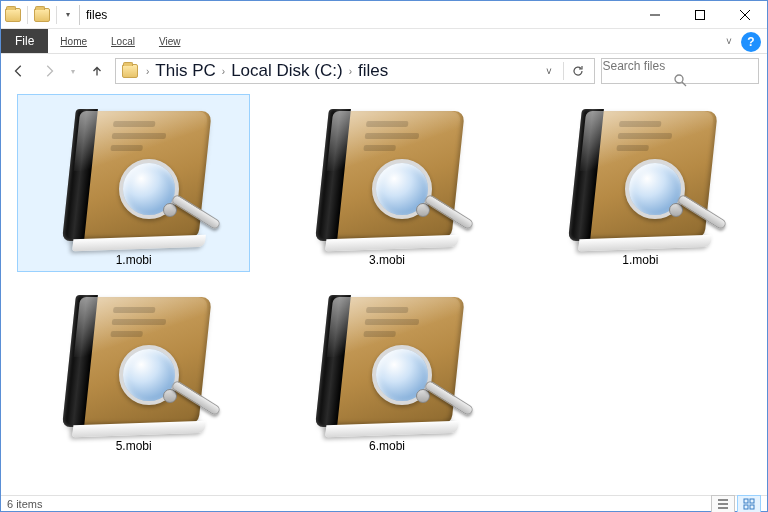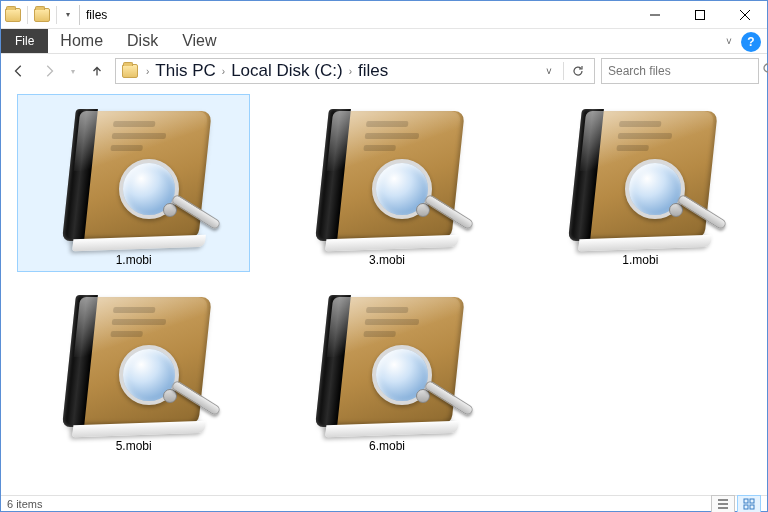--- a/index.html
+++ b/index.html
@@ -15,39 +15,39 @@
   .qat-drop { width:10px; height:10px; display:flex; align-items:center; justify-content:center; color:#555; font-size:8px;}
   .titlebar .sep2 { width:1px; height:20px; background:#ccc; margin:0 6px; }
   .titlebar .title { font-size:12px; color:#000; }
   .win-controls { margin-left:auto; display:flex; }
   .win-btn { width:45px; height:28px; display:flex; align-items:center; justify-content:center; }
   .win-btn svg { width:10px; height:10px; }
 
   
   .ribbon { height:25px; background:#fff; border-bottom:1px solid #e1e1e1; display:flex; align-items:stretch; }
   .file-tab { background:#404040; color:#fff; font-size:12px; padding:0 14px; display:flex; align-items:center; }
-  .ribbon-tab { font-size:16px; color:#444; padding:0 12px; display:flex; align-items:center; }
+  .ribbon-tab { font-size:10px; color:#444; padding:0 12px; display:flex; align-items:center;text-decoration:underline; }
   .ribbon-spacer { flex:1; }
   .ribbon-expand { width:24px; display:flex; align-items:center; justify-content:center; color:#666; font-size:10px;}
   .ribbon-help { width:20px; height:20px; margin:2px 6px 0 0; border-radius:50%; background:#1e90ff; color:#fff; font-size:12px; display:flex; align-items:center; justify-content:center; font-weight:bold; align-self:center;}
 
   
   .addr-row { height:34px; display:flex; align-items:center; padding:4px 8px 4px 6px; gap:6px; }
   .nav-btn { width:24px; height:24px; display:flex; align-items:center; justify-content:center; color:#555; border-radius:2px;}
   .nav-btn.disabled { color:#bbb; }
   .nav-btn svg { width:14px; height:14px; }
   .history-drop { width:12px; color:#bbb; font-size:8px; display:flex; align-items:center; justify-content:center;}
   .addr-bar { flex:1; height:26px; border:1px solid #c8c8c8; display:flex; align-items:center; padding:0 2px; }
   .addr-icon { width:16px; height:14px; margin:0 4px; }
   .crumb { display:flex; align-items:center; font-size:17px; color:#0f172a; padding:0 2px; height:100%; }
   .crumb-sep { color:#777; font-size:10px; padding:0 4px; }
   .addr-right { margin-left:auto; display:flex; align-items:center; gap:4px; padding-right:4px;}
   .addr-refresh, .addr-drop { width:20px; height:24px; display:flex; align-items:center; justify-content:center; color:#555; font-size:10px;}
   .addr-divider { width:1px; height:18px; background:#dcdcdc;}
-  .search-box { width:158px; height:26px; border:1px solid #c8c8c8; display:flex; align-items:center; padding:0 6px; }
+  .search-box { width:158px; height:26px; border:1px solid #c8c8c8; display:flex; align-items:center; padding:0 6px;flex-direction:column; }
   .search-box input { border:none; outline:none; font-size:12px; flex:1; color:#555; background:transparent;}
   .search-box .search-icon { color:#888; }
 
   
   .content { flex:1; overflow:auto; padding:6px 10px 0 16px; }
   .file-grid { display:grid; grid-template-columns: repeat(3, 1fr); gap:8px 20px; }
   .file-item { display:flex; flex-direction:column; align-items:center; padding:6px 4px 4px; border:1px solid transparent; }
   .file-item.selected { border:1px solid #99d1ff; background:#e5f3ff; }
   .file-item .thumb { width:170px; height:150px; position:relative; }
   .file-item .label { font-size:12px; color:#000; margin-top:2px; }
@@ -104,21 +104,21 @@
         <svg viewBox="0 0 10 10">
             <path d="M0 0l10 10M10 0L0 10" stroke="#000" stroke-width="1"></path>
           </svg>
       </div>
     </div>
   </div>
 
   <div class="ribbon">
     <div class="file-tab">File</div>
     <div class="ribbon-tab">Home</div>
-    <div class="ribbon-tab">Disk</div>
+    <div class="ribbon-tab">Local</div>
     <div class="ribbon-tab">View</div>
     <div class="ribbon-spacer"></div>
     <div class="ribbon-expand">˅</div>
     <div class="ribbon-help">?</div>
   </div>
 
   <div class="addr-row">
     <div class="nav-btn">
       <svg viewBox="0 0 16 16">
           <path d="M10 2L4 8l6 6" fill="none" stroke="#444" stroke-width="1.5"></path>

